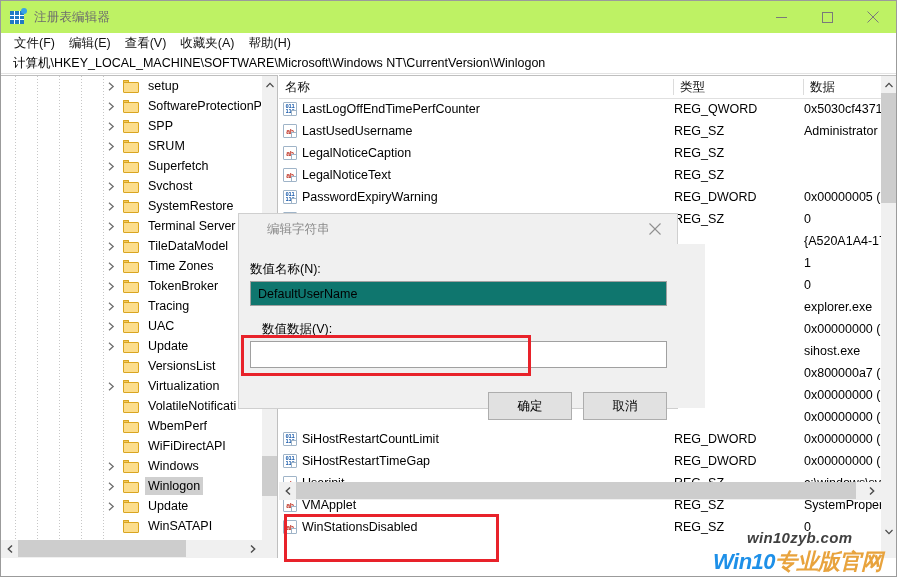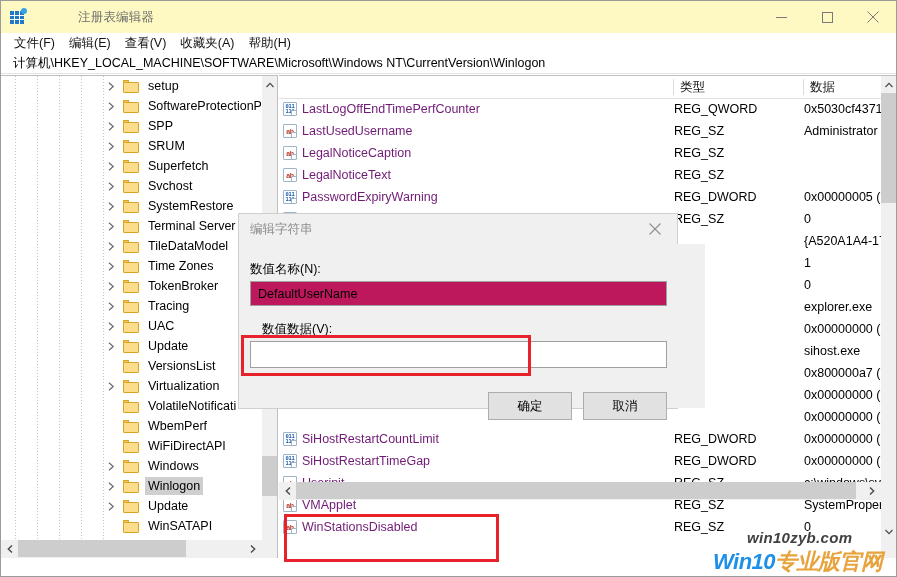--- a/index.html
+++ b/index.html
@@ -15,22 +15,22 @@
   .window{
     position:absolute;left:0;top:0;width:897px;height:577px;
     background:#ffffff;
     border:1px solid #9b9b9b;
     box-sizing:border-box;
   }
 
   
   .titlebar{
     position:absolute;left:0;top:0;width:895px;height:32px;
-    background:#fef9c3;
-    display:flex;align-items:center;gap:44px;
+    background:#bef264;
+    display:flex;align-items:center;
   }
   .app-icon{
     width:16px;height:16px;margin-left:9px;margin-right:8px;position:relative;flex:none;
   }
   .app-icon .grid{
     position:absolute;left:0;top:2px;width:14px;height:13px;
     background:#1f79c4;
   }
   .app-icon .grid i{
     position:absolute;background:#ffffff;display:block;
@@ -190,21 +190,21 @@
     position:absolute;left:4px;top:0;height:22px;display:flex;align-items:center;
   }
   .row .cell-type{
     position:absolute;left:395px;top:0;height:22px;display:flex;align-items:center;
     font-size:12.5px;color:#000;
   }
   .row .cell-data{
     position:absolute;left:525px;top:0;height:22px;display:flex;align-items:center;
     font-size:12.5px;color:#000;
   }
-  .row .nm{font-size:12.5px;color:#701a75;}
+  .row .nm{font-size:12.5px;color:#000000;}
 
   
   .rvicon{
     width:14px;height:14px;margin-right:5px;flex:none;position:relative;
     background:#ffffff;border:1px solid #9fb4c8;box-sizing:border-box;border-radius:1px;
     overflow:hidden;
   }
   .rvicon .fold{
     position:absolute;right:0;bottom:0;width:5px;height:5px;
     background:#ffffff;border-left:1px solid #9fb4c8;border-top:1px solid #9fb4c8;box-sizing:border-box;
@@ -248,32 +248,32 @@
   .dialog{
     position:absolute;left:237px;top:212px;width:440px;height:196px;
     background:#f0f0f0;border:1px solid #cfcfcf;box-sizing:border-box;
     box-shadow:0 0 0 0 rgba(0,0,0,0);
   }
   .dlg-title{
     position:absolute;left:0;top:0;width:438px;height:30px;background:#f0f0f0;
     display:flex;align-items:center;
   }
   .dlg-title .t{
-    font-size:12.5px;color:#8a8a8a;padding-left:11px;
+    font-size:12.5px;color:#8a8a8a;padding-left:28px;
   }
   .dlg-close{
     position:absolute;right:0;top:0;width:44px;height:29px;
     display:flex;align-items:center;justify-content:center;color:#909090;
   }
   .dlg-body{position:absolute;left:0;top:30px;width:438px;height:164px;background:#f0f0f0;padding-left:28px;}
   .dlg-label{
     position:absolute;font-size:12.5px;color:#000;
   }
   .dlg-input{
-    position:absolute;background:#be185d;border:1px solid #a0a0a0;box-sizing:border-box;
+    position:absolute;background:#0f766e;border:1px solid #a0a0a0;box-sizing:border-box;
     display:flex;align-items:center;
   }
   .dlg-input .val{
     font-size:12.5px;color:#000;padding-left:7px;
   }
   .dlg-input.white{background:#ffffff;}
   .dlg-btn{
     position:absolute;height:28px;width:84px;background:#e1e1e1;
     border:1px solid #adadad;box-sizing:border-box;
     display:flex;align-items:center;justify-content:center;
@@ -656,20 +656,21 @@
           <svg width="6" height="8" viewBox="0 0 6 8">
               <polyline points="1,0.5 4.7,4 1,7.5" fill="none" stroke="#4a4a4a" stroke-width="1.4"></polyline>
             </svg>
         </div>
         <div class="corner-box"></div>
       </div>
     </div>
 
     <div class="right-pane">
       <div class="list-header">
+        <div class="col" style="left:0;width:395px;">名称</div>
         <div class="sep" style="left:394px;"></div>
         <div class="col" style="left:395px;width:130px;">类型</div>
         <div class="sep" style="left:524px;"></div>
         <div class="col" style="left:525px;width:77px;">数据</div>
       </div>
       <div class="rows" id="value-rows">
           <div class="row">
             <div class="cell-name">
               <span class="rvicon num">
                 <span class="glyph">

